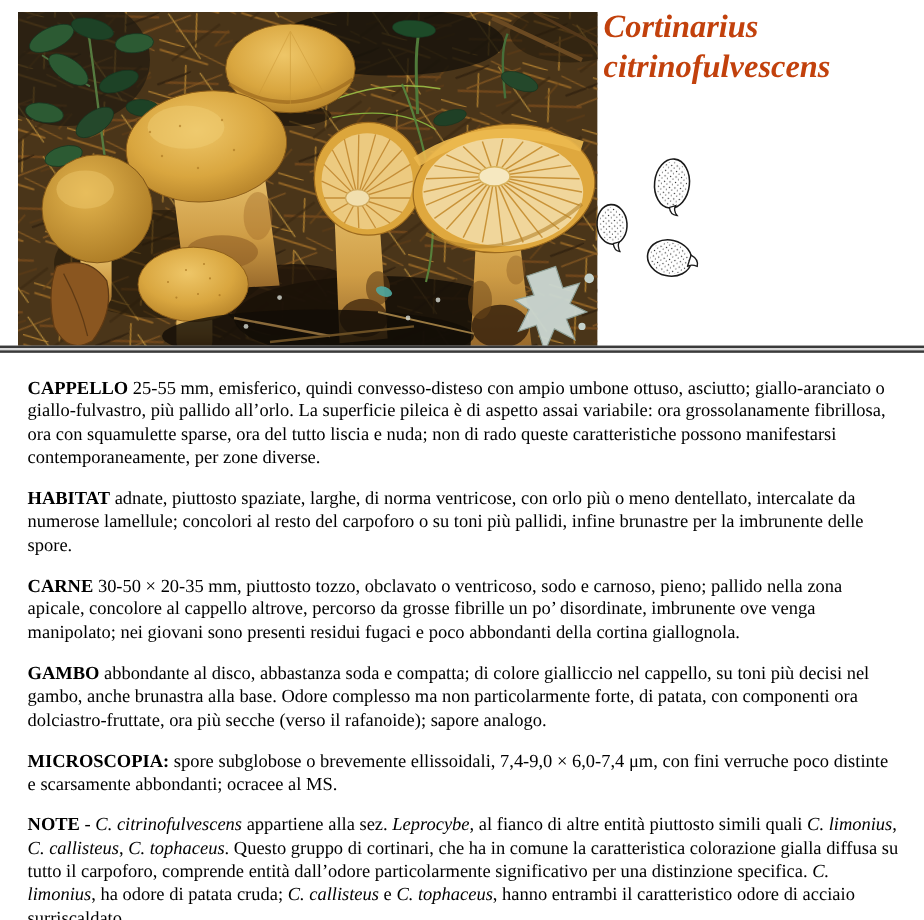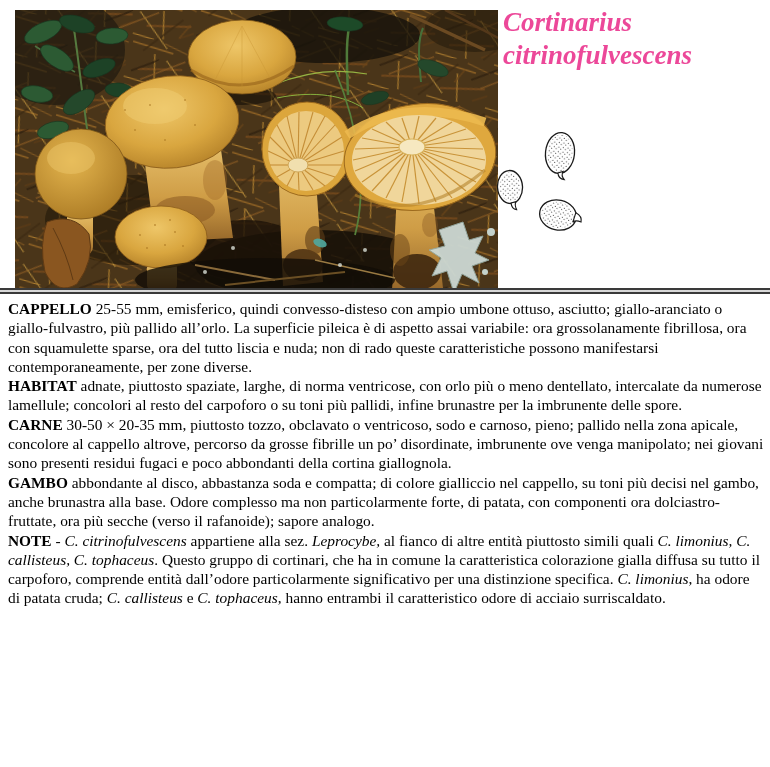--- a/index.html
+++ b/index.html
@@ -8,35 +8,35 @@
     font-family:"Liberation Serif","DejaVu Serif",serif;color:#000;
     overflow:hidden;
   }
   .photo{
     position:absolute;left:15px;top:10px;width:483px;height:281px;margin:0;
   }
   .photo svg{display:block;width:100%;height:100%;}
   .title{
     position:absolute;left:503px;top:6px;width:264px;margin:0;
     font-size:27px;font-weight:bold;font-style:italic;line-height:1.22;
-    font-family:"Liberation Serif","DejaVu Serif",serif;color:#ec4899;
+    font-family:"Liberation Serif","DejaVu Serif",serif;color:#c2410c;
   }
   .spores{
     position:absolute;left:488px;top:123px;width:115px;height:115px;margin:0;
   }
   .spores svg{display:block;width:100%;height:100%;}
   .separator{
     position:absolute;left:0;top:288px;width:770px;height:2px;
     background:#d8d8d8;border-top:2px solid #3a3a3a;border-bottom:2px solid #3a3a3a;
   }
   .description{
     position:absolute;left:8px;top:299px;width:756px;
     font-size:15.4px;line-height:19.3px;text-align:left;
   }
-  .description p{margin:0;padding:0;}
+  .description p{margin:15px;padding:0;}
   .b{font-weight:bold;}
   .i{font-style:italic;text-align:right;}
 </style>
 </head>
 <body>
 
 <main>
 
   <figure class="photo">
     <svg viewBox="0 0 483 281" preserveAspectRatio="none">
@@ -262,16 +262,17 @@
     </svg>
   </figure>
 
   <div class="separator"></div>
 
   <section class="description">
     <p><span class="b">CAPPELLO</span><span> 25-55 mm, emisferico, quindi convesso-disteso con ampio umbone ottuso, asciutto; giallo-aranciato o giallo-fulvastro, più pallido all’orlo. La superficie pileica è di aspetto assai variabile: ora grossolanamente fibrillosa, ora con squamulette sparse, ora del tutto liscia e nuda; non di rado queste caratteristiche possono manifestarsi contemporaneamente, per zone diverse.</span></p>
     <p><span class="b">HABITAT</span><span> adnate, piuttosto spaziate, larghe, di norma ventricose, con orlo più o meno dentellato, intercalate da numerose lamellule; concolori al resto del carpoforo o su toni più pallidi, infine brunastre per la imbrunente delle spore.</span></p>
     <p><span class="b">CARNE</span><span> 30-50 × 20-35 mm, piuttosto tozzo, obclavato o ventricoso, sodo e carnoso, pieno; pallido nella zona apicale, concolore al cappello altrove, percorso da grosse fibrille un po’ disordinate, imbrunente ove venga manipolato; nei giovani sono presenti residui fugaci e poco abbondanti della cortina giallognola.</span></p>
     <p><span class="b">GAMBO</span><span> abbondante al disco, abbastanza soda e compatta; di colore gialliccio nel cappello, su toni più decisi nel gambo, anche brunastra alla base. Odore complesso ma non particolarmente forte, di patata, con componenti ora dolciastro-fruttate, ora più secche (verso il rafanoide); sapore analogo.</span></p>
+    <p><span class="b">MICROSCOPIA:</span><span> spore subglobose o brevemente ellissoidali, 7,4-9,0 × 6,0-7,4 μm, con fini verruche poco distinte e scarsamente abbondanti; ocracee al MS.</span></p>
     <p><span class="b">NOTE</span><span> - </span><span class="i">C. citrinofulvescens</span><span> appartiene alla sez. </span><span class="i">Leprocybe,</span><span> al fianco di altre entità piuttosto simili quali </span><span class="i">C. limonius, C. callisteus, C. tophaceus</span><span>. Questo gruppo di cortinari, che ha in comune la caratteristica colorazione gialla diffusa su tutto il carpoforo, comprende entità dall’odore particolarmente significativo per una distinzione specifica. </span><span class="i">C. limonius</span><span>, ha odore di patata cruda; </span><span class="i">C. callisteus</span><span> e </span><span class="i">C. tophaceus</span><span>, hanno entrambi il caratteristico odore di acciaio surriscaldato.</span></p>
   </section>
 
 </main>
 
 </body></html>

